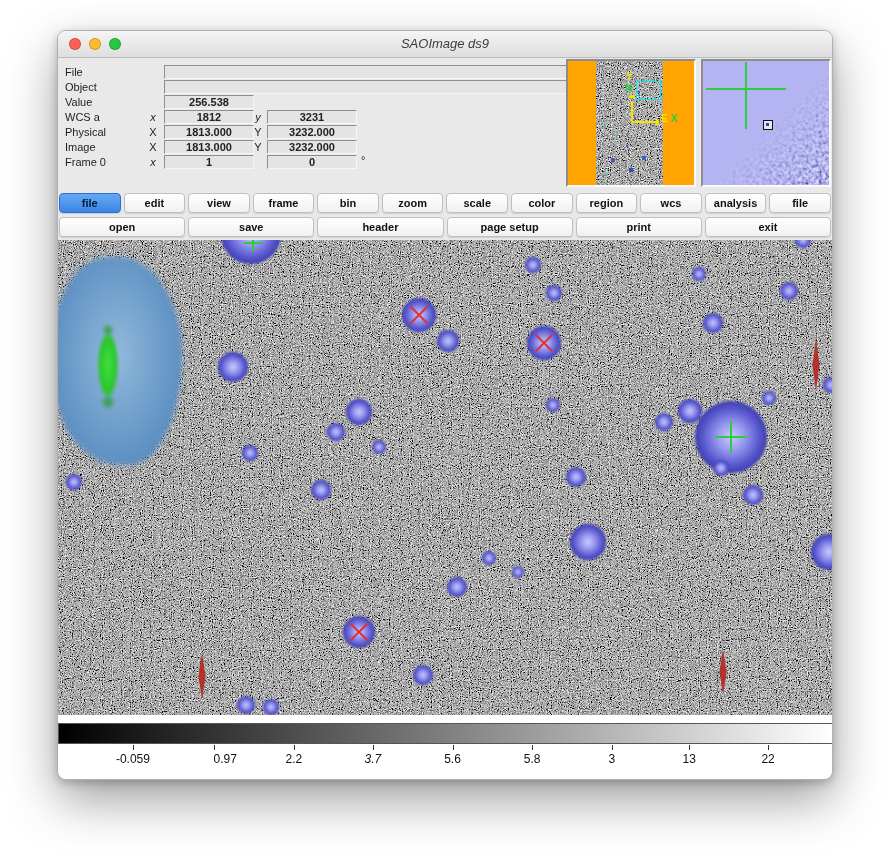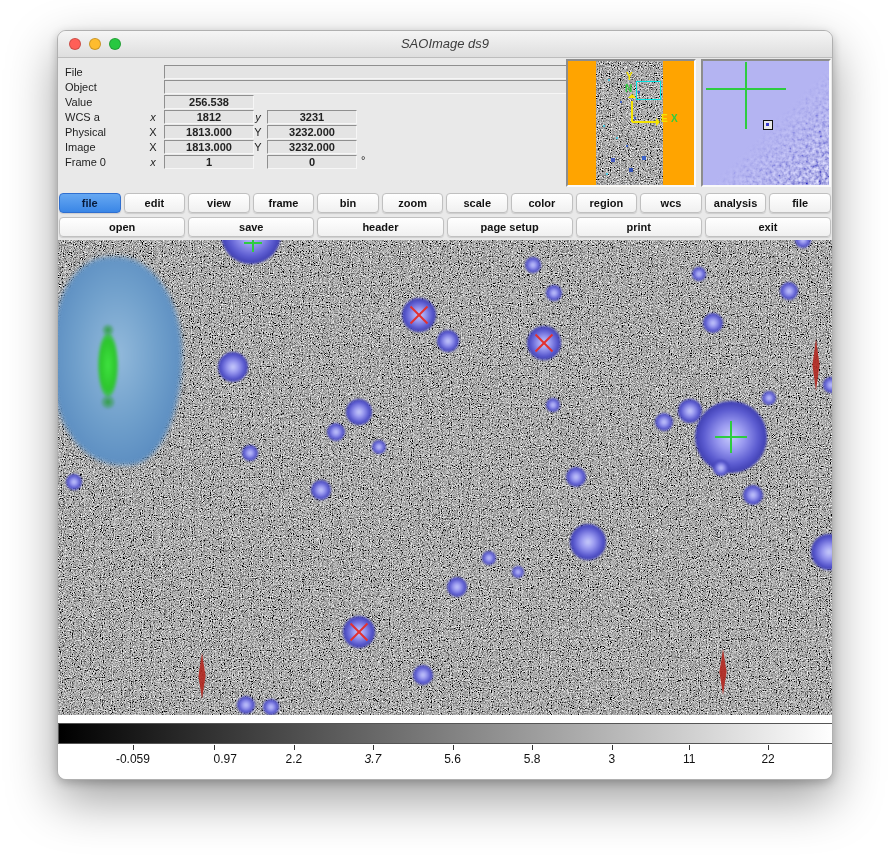--- a/index.html
+++ b/index.html
@@ -283,19 +283,19 @@
         <span class="tlabel" style="left: 29.9%;">2.2</span>
         <span class="tick" style="left: 39.9%;"></span>
         <span class="tlabel" style="left: 39.9%; font-style: italic;">3.7</span>
         <span class="tick" style="left: 50%;"></span>
         <span class="tlabel" style="left: 50%;">5.6</span>
         <span class="tick" style="left: 60.1%;"></span>
         <span class="tlabel" style="left: 60.1%;">5.8</span>
         <span class="tick" style="left: 70.2%;"></span>
         <span class="tlabel" style="left: 70.2%;">3</span>
         <span class="tick" style="left: 80%;"></span>
-        <span class="tlabel" style="left: 80%;">11</span>
+        <span class="tlabel" style="left: 80%;">13</span>
         <span class="tick" style="left: 90%;"></span>
         <span class="tlabel" style="left: 90%;">22</span>
       </div>
   </div>
 
 </div>
 
 </body></html>

